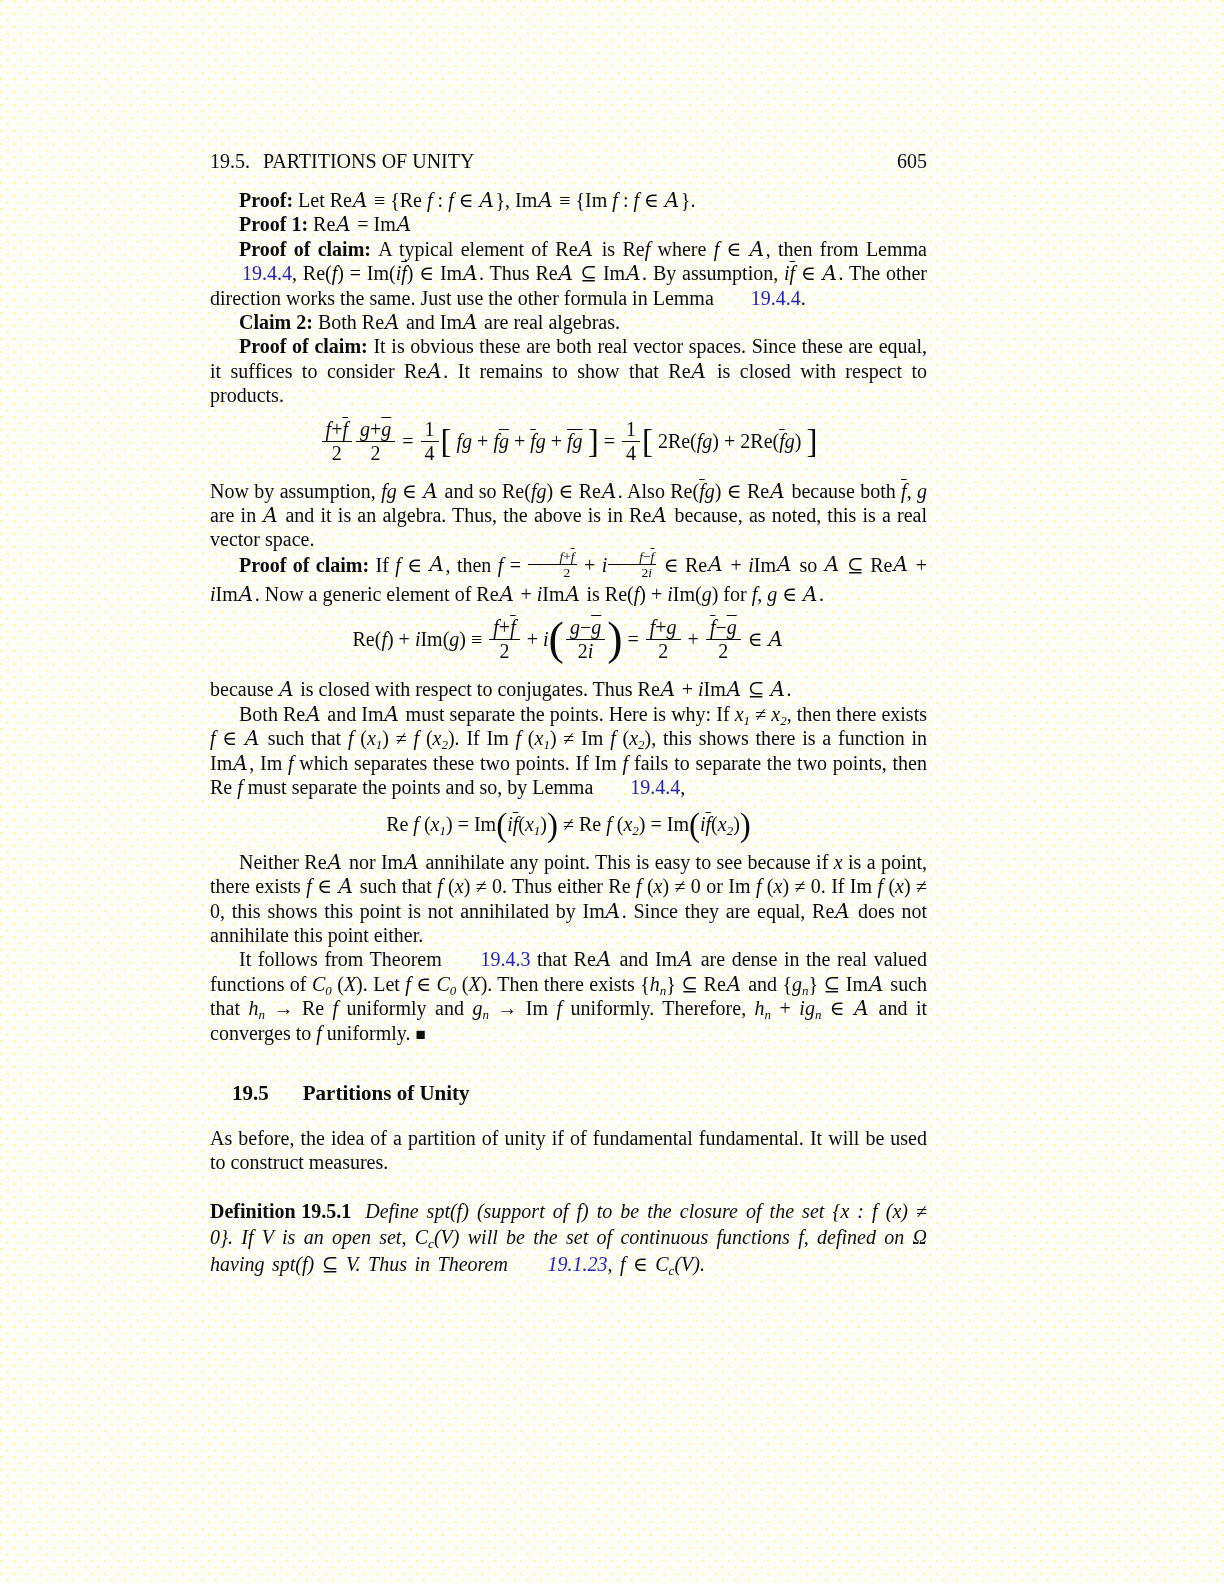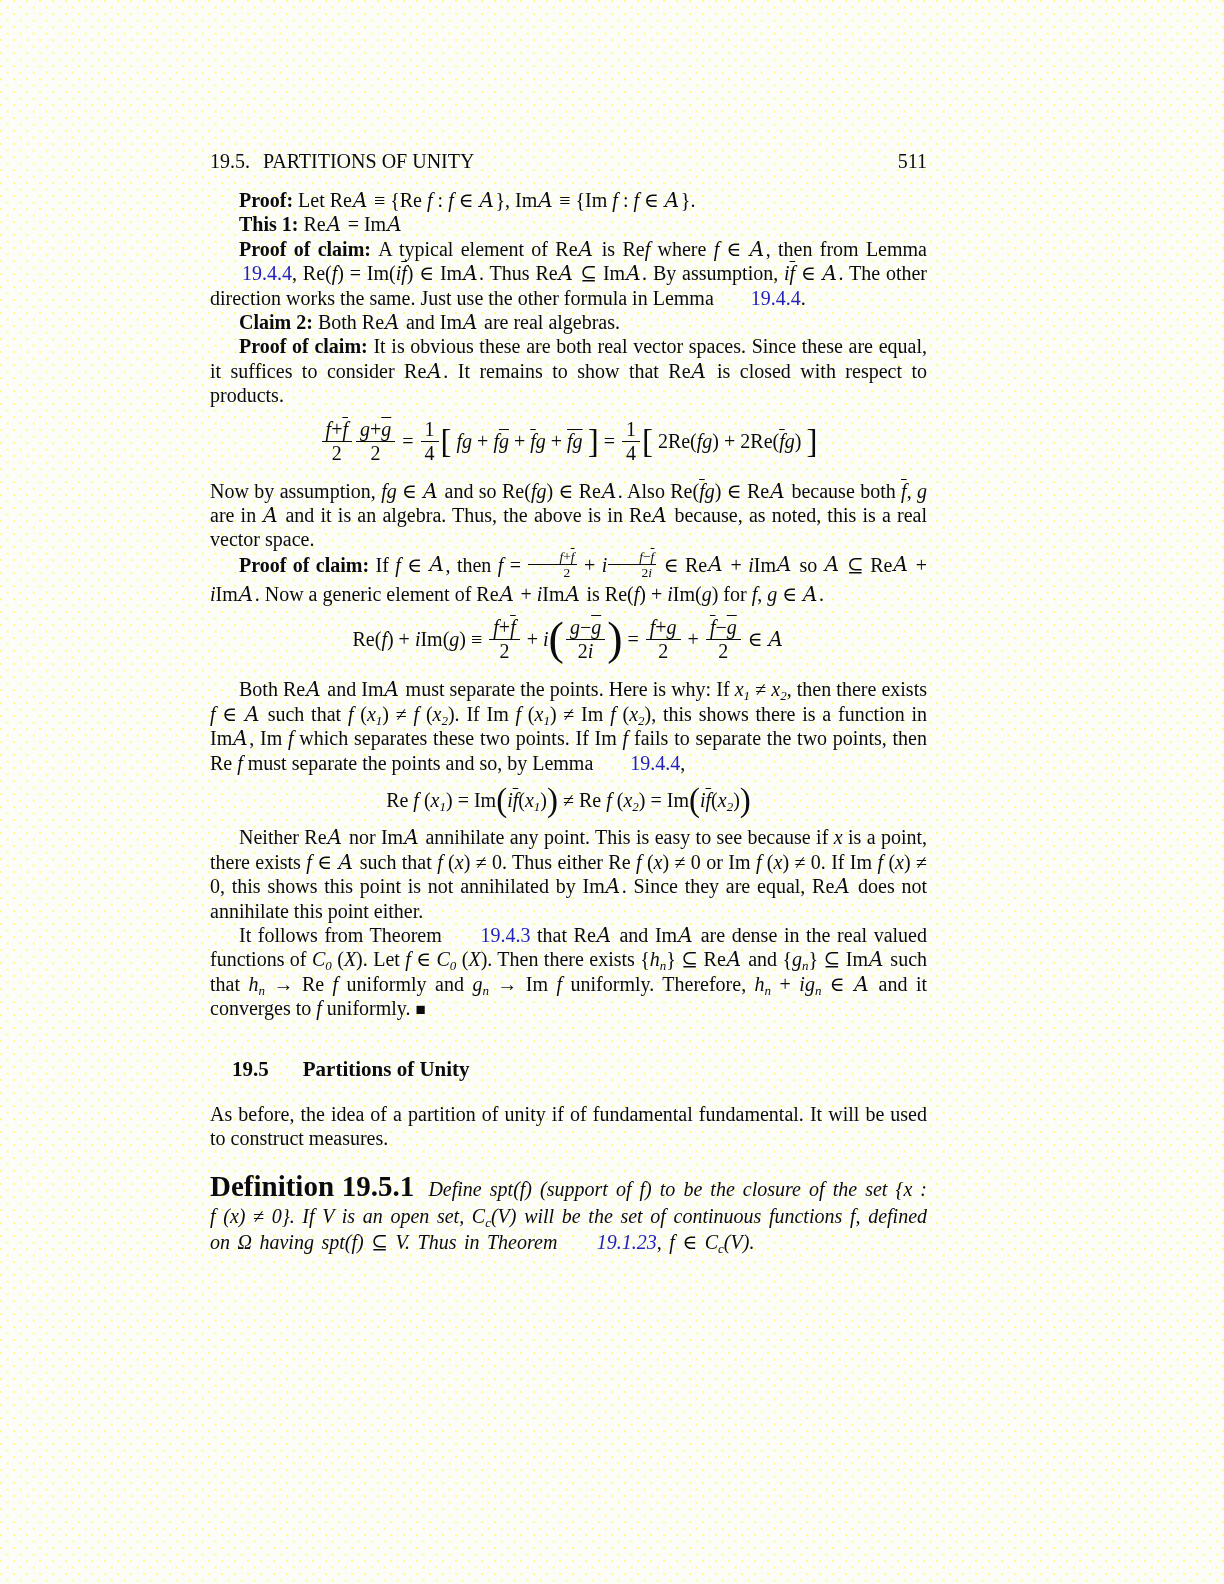--- a/index.html
+++ b/index.html
@@ -39,43 +39,44 @@
   .sfrac{display:inline-block;vertical-align:middle;text-align:center;line-height:1;margin:0 1px;font-size:13.5px;position:relative;top:-2px;}
   .sfrac .num{display:block;padding:0 2px 1px;border-bottom:1px solid #0b0b0d;}
   .sfrac .den{display:block;padding:1px 2px 0;}
   .bigd{font-size:33px;vertical-align:middle;line-height:0;position:relative;top:-2px;}
   .biggd{font-size:46px;vertical-align:middle;line-height:0;font-weight:300;position:relative;top:-3px;}
   sub{font-size:13px;line-height:0;vertical-align:-4px;}
   .qed{font-size:17px;}
   h2{font-size:21px;font-weight:bold;margin:30px 0 17px 22px;text-align:left;text-indent:0;line-height:32px;}
   .h2num{margin-right:34px;}
   .def{font-style:italic;line-height:26.5px;margin-top:23px;word-spacing:2.5px;}
-  .defhead{font-style:normal;font-weight:bold;font-size:29px;word-spacing:0;margin-right:6px;}
+  .defhead{font-style:normal;font-weight:bold;font-size:20px;word-spacing:0;margin-right:6px;}
   .lead{margin-top:0;}
 </style>
 </head>
 <body>
 
 <div class="page">
   <div class="head">
     <div>
       <span>19.5.</span><span class="hsp">PARTITIONS OF UNITY</span>
     </div>
-    <div>511</div>
+    <div>605</div>
   </div>
   <div class="col">
       <p class="para ind"><span class="b">Proof: </span><span>Let Re</span><span class="scrA">A</span><span> ≡ {Re </span><span class="it">f</span><span> : </span><span class="it">f</span><span> ∈ </span><span class="scrA">A</span><span>}, Im</span><span class="scrA">A</span><span> ≡ {Im </span><span class="it">f</span><span> : </span><span class="it">f</span><span> ∈ </span><span class="scrA">A</span><span>}.</span></p>
-      <p class="para ind"><span class="b">This 1: </span><span>Re</span><span class="scrA">A</span><span> = Im</span><span class="scrA">A</span></p>
+      <p class="para ind"><span class="b">Proof 1: </span><span>Re</span><span class="scrA">A</span><span> = Im</span><span class="scrA">A</span></p>
       <p class="para ind"><span class="b">Proof of claim: </span><span>A typical element of Re</span><span class="scrA">A</span><span> is Re</span><span class="it">f</span><span> where </span><span class="it">f</span><span> ∈ </span><span class="scrA">A</span><span>, then from Lemma </span><span class="link" style="color: rgb(34, 34, 187);">19.4.4</span><span>, Re(</span><span class="it">f</span><span>) = Im(</span><span class="it">i</span><span class="ov">f</span><span>) ∈ Im</span><span class="scrA">A</span><span>. Thus Re</span><span class="scrA">A</span><span> ⊆ Im</span><span class="scrA">A</span><span>. By assumption, </span><span class="it">i</span><span class="ov">f</span><span> ∈ </span><span class="scrA">A</span><span>. The other direction works the same. Just use the other formula in Lemma </span><span class="link" style="color: rgb(34, 34, 187);">19.4.4</span><span>.</span></p>
       <p class="para ind"><span class="b">Claim 2: </span><span>Both Re</span><span class="scrA">A</span><span> and Im</span><span class="scrA">A</span><span> are real algebras.</span></p>
       <p class="para ind"><span class="b">Proof of claim: </span><span>It is obvious these are both real vector spaces. Since these are equal, it suffices to consider Re</span><span class="scrA">A</span><span>. It remains to show that Re</span><span class="scrA">A</span><span> is closed with respect to products.</span></p>
       <div class="eq"><span class="frac"><span class="num"><span class="it">f</span><span>+</span><span class="ov">f</span></span><span class="den"><span>2</span></span></span><span class="frac"><span class="num"><span class="it">g</span><span>+</span><span class="ov">g</span></span><span class="den"><span>2</span></span></span><span> = </span><span class="frac"><span class="num"><span>1</span></span><span class="den"><span>4</span></span></span><span class="bigd">[</span><span> </span><span class="it">fg</span><span> + </span><span class="it">f</span><span class="ov">g</span><span> + </span><span class="ov">f</span><span class="it">g</span><span> + </span><span class="ov">fg</span><span> </span><span class="bigd">]</span><span>  = </span><span class="frac"><span class="num"><span>1</span></span><span class="den"><span>4</span></span></span><span class="bigd">[</span><span> 2Re(</span><span class="it">fg</span><span>) + 2Re(</span><span class="ov">f</span><span class="it">g</span><span>) </span><span class="bigd">]</span></div>
       <p class="para"><span>Now by assumption, </span><span class="it">fg</span><span> ∈ </span><span class="scrA">A</span><span> and so Re(</span><span class="it">fg</span><span>) ∈ Re</span><span class="scrA">A</span><span>. Also Re(</span><span class="ov">f</span><span class="it">g</span><span>) ∈ Re</span><span class="scrA">A</span><span> because both </span><span class="ov">f</span><span>, </span><span class="it">g</span><span> are in </span><span class="scrA">A</span><span> and it is an algebra. Thus, the above is in Re</span><span class="scrA">A</span><span> because, as noted, this is a real vector space.</span></p>
       <p class="para ind"><span class="b">Proof of claim: </span><span>If </span><span class="it">f</span><span> ∈ </span><span class="scrA">A</span><span>, then </span><span class="it">f</span><span> = </span><span class="sfrac"><span class="num"><span class="it">f</span><span>+</span><span class="ov">f</span></span><span class="den"><span>2</span></span></span><span> + </span><span class="it">i</span><span class="sfrac"><span class="num"><span class="it">f</span><span>−</span><span class="ov">f</span></span><span class="den"><span>2</span><span class="it">i</span></span></span><span> ∈ Re</span><span class="scrA">A</span><span> + </span><span class="it">i</span><span>Im</span><span class="scrA">A</span><span> so </span><span class="scrA">A</span><span> ⊆ Re</span><span class="scrA">A</span><span> + </span><span class="it">i</span><span>Im</span><span class="scrA">A</span><span>. Now a generic element of Re</span><span class="scrA">A</span><span> + </span><span class="it">i</span><span>Im</span><span class="scrA">A</span><span> is Re(</span><span class="it">f</span><span>) + </span><span class="it">i</span><span>Im(</span><span class="it">g</span><span>) for </span><span class="it">f</span><span>, </span><span class="it">g</span><span> ∈ </span><span class="scrA">A</span><span>.</span></p>
       <div class="eq"><span>Re(</span><span class="it">f</span><span>) + </span><span class="it">i</span><span>Im(</span><span class="it">g</span><span>) ≡ </span><span class="frac"><span class="num"><span class="it">f</span><span>+</span><span class="ov">f</span></span><span class="den"><span>2</span></span></span><span> + </span><span class="it">i</span><span class="biggd">(</span><span class="frac"><span class="num"><span class="it">g</span><span>−</span><span class="ov">g</span></span><span class="den"><span>2</span><span class="it">i</span></span></span><span class="biggd">)</span><span> = </span><span class="frac"><span class="num"><span class="it">f</span><span>+</span><span class="it">g</span></span><span class="den"><span>2</span></span></span><span> + </span><span class="frac"><span class="num"><span class="ov">f</span><span>−</span><span class="ov">g</span></span><span class="den"><span>2</span></span></span><span> ∈ </span><span class="scrA">A</span></div>
+      <p class="para"><span>because </span><span class="scrA">A</span><span> is closed with respect to conjugates. Thus Re</span><span class="scrA">A</span><span> + </span><span class="it">i</span><span>Im</span><span class="scrA">A</span><span> ⊆ </span><span class="scrA">A</span><span>.</span></p>
       <p class="para ind"><span>Both Re</span><span class="scrA">A</span><span> and Im</span><span class="scrA">A</span><span> must separate the points. Here is why: If </span><span class="it">x</span><sub class="it">1</sub><span> ≠ </span><span class="it">x</span><sub class="it">2</sub><span>, then there exists </span><span class="it">f</span><span> ∈ </span><span class="scrA">A</span><span> such that </span><span class="it">f</span><span> (</span><span class="it">x</span><sub class="it">1</sub><span>) ≠ </span><span class="it">f</span><span> (</span><span class="it">x</span><sub class="it">2</sub><span>). If Im </span><span class="it">f</span><span> (</span><span class="it">x</span><sub class="it">1</sub><span>) ≠ Im </span><span class="it">f</span><span> (</span><span class="it">x</span><sub class="it">2</sub><span>), this shows there is a function in Im</span><span class="scrA">A</span><span>, Im </span><span class="it">f</span><span> which separates these two points. If Im </span><span class="it">f</span><span> fails to separate the two points, then Re </span><span class="it">f</span><span> must separate the points and so, by Lemma </span><span class="link" style="color: rgb(34, 34, 187);">19.4.4</span><span>,</span></p>
       <div class="eq"><span>Re </span><span class="it">f</span><span> (</span><span class="it">x</span><sub class="it">1</sub><span>) = Im</span><span class="bigd">(</span><span class="it">i</span><span class="ov">f</span><span>(</span><span class="it">x</span><sub class="it">1</sub><span>)</span><span class="bigd">)</span><span> ≠ Re </span><span class="it">f</span><span> (</span><span class="it">x</span><sub class="it">2</sub><span>) = Im</span><span class="bigd">(</span><span class="it">i</span><span class="ov">f</span><span>(</span><span class="it">x</span><sub class="it">2</sub><span>)</span><span class="bigd">)</span></div>
       <p class="para ind"><span>Neither Re</span><span class="scrA">A</span><span> nor Im</span><span class="scrA">A</span><span> annihilate any point.  This is easy to see because if </span><span class="it">x</span><span> is a point, there exists </span><span class="it">f</span><span> ∈ </span><span class="scrA">A</span><span> such that </span><span class="it">f</span><span> (</span><span class="it">x</span><span>) ≠ 0. Thus either Re </span><span class="it">f</span><span> (</span><span class="it">x</span><span>) ≠ 0 or Im </span><span class="it">f</span><span> (</span><span class="it">x</span><span>) ≠ 0. If Im </span><span class="it">f</span><span> (</span><span class="it">x</span><span>) ≠ 0, this shows this point is not annihilated by Im</span><span class="scrA">A</span><span>. Since they are equal, Re</span><span class="scrA">A</span><span> does not annihilate this point either.</span></p>
       <p class="para ind"><span>It follows from Theorem </span><span class="link" style="color: rgb(34, 34, 187);">19.4.3</span><span> that Re</span><span class="scrA">A</span><span> and Im</span><span class="scrA">A</span><span> are dense in the real valued functions of </span><span class="it">C</span><sub class="it">0</sub><span> (</span><span class="it">X</span><span>). Let </span><span class="it">f</span><span> ∈ </span><span class="it">C</span><sub class="it">0</sub><span> (</span><span class="it">X</span><span>). Then there exists {</span><span class="it">h</span><sub class="it">n</sub><span>} ⊆ Re</span><span class="scrA">A</span><span> and {</span><span class="it">g</span><sub class="it">n</sub><span>} ⊆ Im</span><span class="scrA">A</span><span> such that </span><span class="it">h</span><sub class="it">n</sub><span> → Re </span><span class="it">f</span><span> uniformly and </span><span class="it">g</span><sub class="it">n</sub><span> → Im </span><span class="it">f</span><span> uniformly. Therefore, </span><span class="it">h</span><sub class="it">n</sub><span> + </span><span class="it">ig</span><sub class="it">n</sub><span> ∈ </span><span class="scrA">A</span><span> and it converges to </span><span class="it">f</span><span> uniformly. </span><span class="qed">■</span></p>
       <h2><span class="h2num">19.5</span><span>Partitions of Unity</span></h2>
       <p class="para lead"><span>As before, the idea of a partition of unity if of fundamental fundamental. It will be used to construct measures.</span></p>
       <p class="para def"><span class="defhead">Definition 19.5.1</span><span> Define spt(</span><span class="it">f</span><span>) (support of </span><span class="it">f</span><span>) to be the closure of the set {</span><span class="it">x</span><span> : </span><span class="it">f</span><span> (</span><span class="it">x</span><span>) ≠ 0}.  If </span><span class="it">V</span><span> is an open set, </span><span class="it">C</span><sub class="it">c</sub><span>(</span><span class="it">V</span><span>) will be the set of continuous functions </span><span class="it">f</span><span>, defined on </span><span>Ω</span><span> having spt(</span><span class="it">f</span><span>) ⊆ </span><span class="it">V</span><span>. Thus in Theorem </span><span class="link" style="color: rgb(34, 34, 187);">19.1.23</span><span>, </span><span class="it">f</span><span> ∈ </span><span class="it">C</span><sub class="it">c</sub><span>(</span><span class="it">V</span><span>).</span></p>
     </div>
 </div>
 

